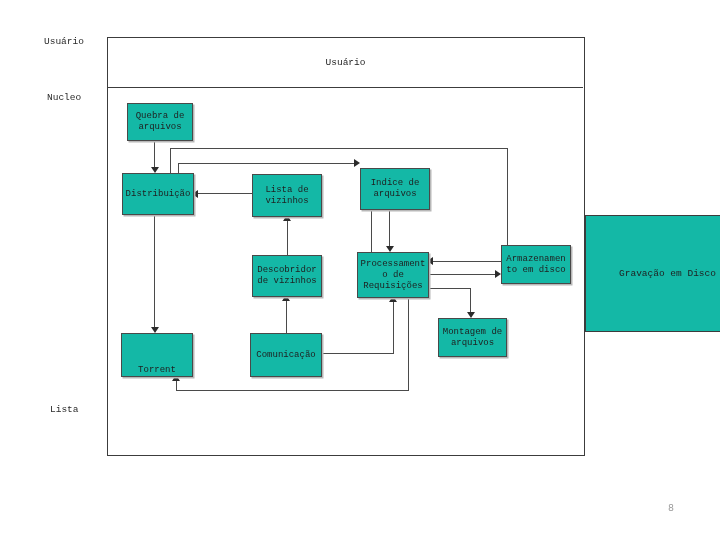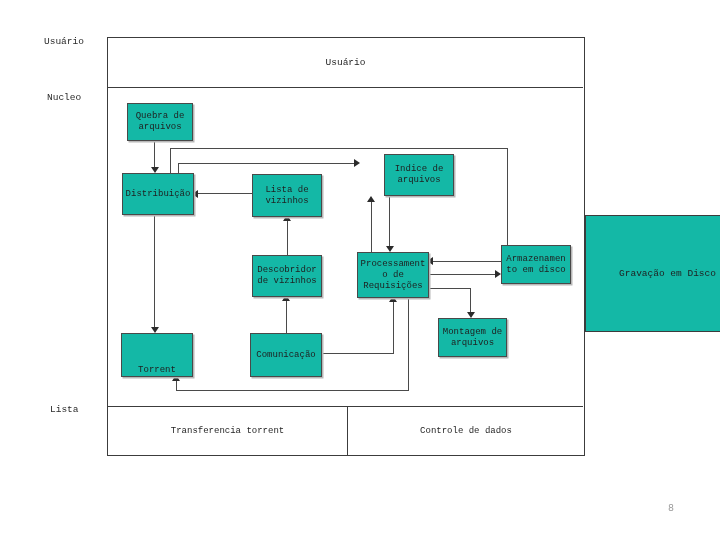--- a/index.html
+++ b/index.html
@@ -23,21 +23,21 @@
 
   .node{
     position:absolute;background:#14b8a6;border:1px solid #494949;
     box-shadow:1.5px 1.5px 0 #b8b8b8;
     display:flex;align-items:center;justify-content:center;text-align:center;
     font-size:9px;line-height:11px;white-space:pre-line;
   }
   .n-quebra{left:127px;top:103px;width:64px;height:36px;}
   .n-distribuicao{left:122px;top:173px;width:70px;height:40px;}
   .n-lista{left:252px;top:174px;width:68px;height:41px;}
-  .n-indice{left:360px;top:154px;width:68px;height:40px;margin-left:24px;}
+  .n-indice{left:360px;top:168px;width:68px;height:40px;}
   .n-descobridor{left:252px;top:255px;width:68px;height:40px;}
   .n-processamento{left:357px;top:252px;width:70px;height:44px;}
   .n-armazenamento{left:501px;top:245px;width:68px;height:37px;}
   .n-montagem{left:438px;top:318px;width:67px;height:37px;}
   .n-torrent{left:121px;top:333px;width:70px;height:42px;align-items:flex-end;}
   .n-comunicacao{left:250px;top:333px;width:70px;height:42px;}
   .n-gravacao{left:585px;top:215px;width:123px;height:115px;font-size:9.5px;box-shadow:none;border-color:#3c3c3c;padding-left:20px;}
 
   .seg{position:absolute;background:#4a4a4a;}
   .ah{position:absolute;width:0;height:0;}
@@ -53,28 +53,20 @@
 
 <div class="canvas">
 
   <div class="side-label lbl-usuario">Usuário</div>
   <div class="side-label lbl-nucleo">Nucleo</div>
   <div class="side-label lbl-rede">Lista</div>
 
   <div class="outer-rect"></div>
   <div class="band-usuario">
     <span>Usuário</span>
-  </div>
-  <div class="band-rede">
-    <div class="rede-cell c1">
-      <span>Transferencia torrent</span>
-    </div>
-    <div class="rede-cell c2">
-      <span>Controle de dados</span>
-    </div>
   </div>
 
   <div>
     <div class="seg" style="left:154px;top:139px;width:1px;height:30px;"></div>
     <div class="ah down" style="left:151px;top:167px;"></div>
   </div>
 
   <div>
     <div class="seg" style="left:198px;top:193px;width:54px;height:1px;"></div>
     <div class="ah left" style="left:192px;top:190px;"></div>

